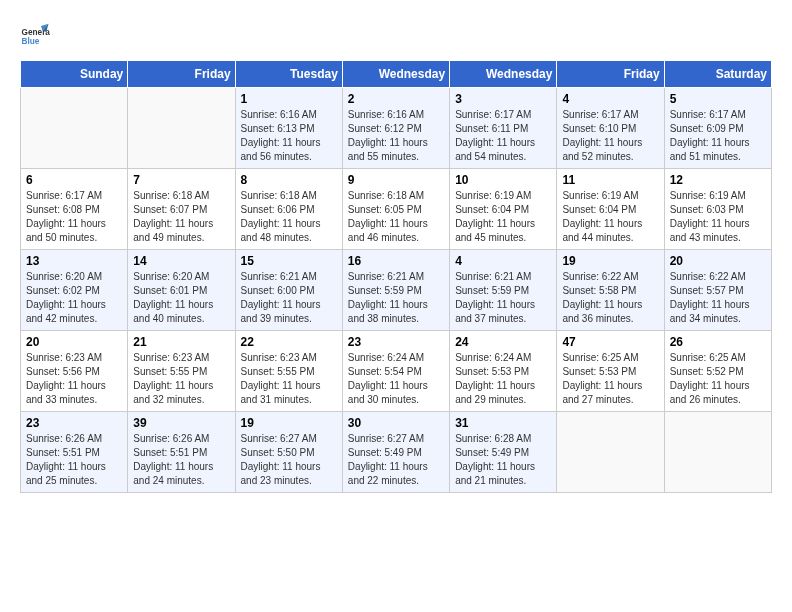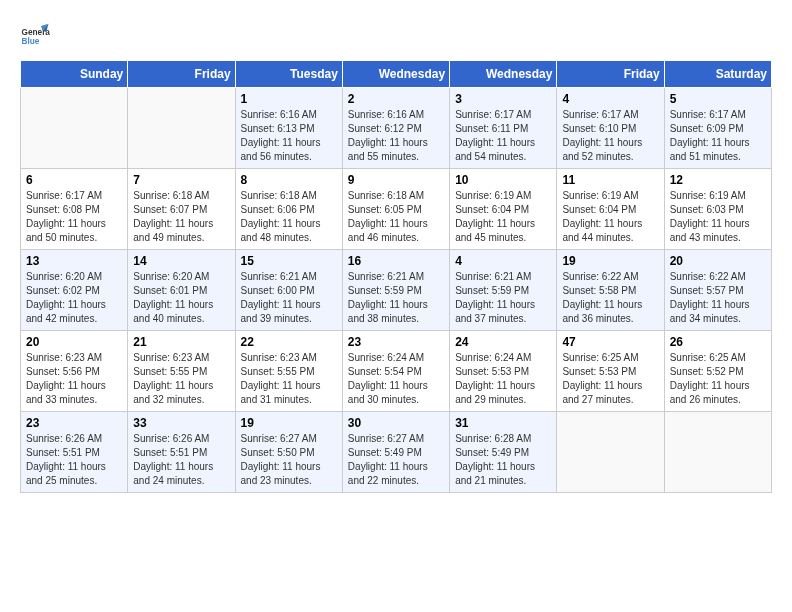--- a/index.html
+++ b/index.html
@@ -224,21 +224,21 @@
           <span class="day-number">26</span>
           <div class="day-detail">Sunrise: 6:25 AM<br>Sunset: 5:52 PM<br>Daylight: 11 hours and 26 minutes.</div>
         </td>
       </tr>
       <tr>
         <td>
           <span class="day-number">23</span>
           <div class="day-detail">Sunrise: 6:26 AM<br>Sunset: 5:51 PM<br>Daylight: 11 hours and 25 minutes.</div>
         </td>
         <td>
-          <span class="day-number">33</span>
+          <span class="day-number">39</span>
           <div class="day-detail">Sunrise: 6:26 AM<br>Sunset: 5:51 PM<br>Daylight: 11 hours and 24 minutes.</div>
         </td>
         <td>
           <span class="day-number">19</span>
           <div class="day-detail">Sunrise: 6:27 AM<br>Sunset: 5:50 PM<br>Daylight: 11 hours and 23 minutes.</div>
         </td>
         <td>
           <span class="day-number">30</span>
           <div class="day-detail">Sunrise: 6:27 AM<br>Sunset: 5:49 PM<br>Daylight: 11 hours and 22 minutes.</div>
         </td>

